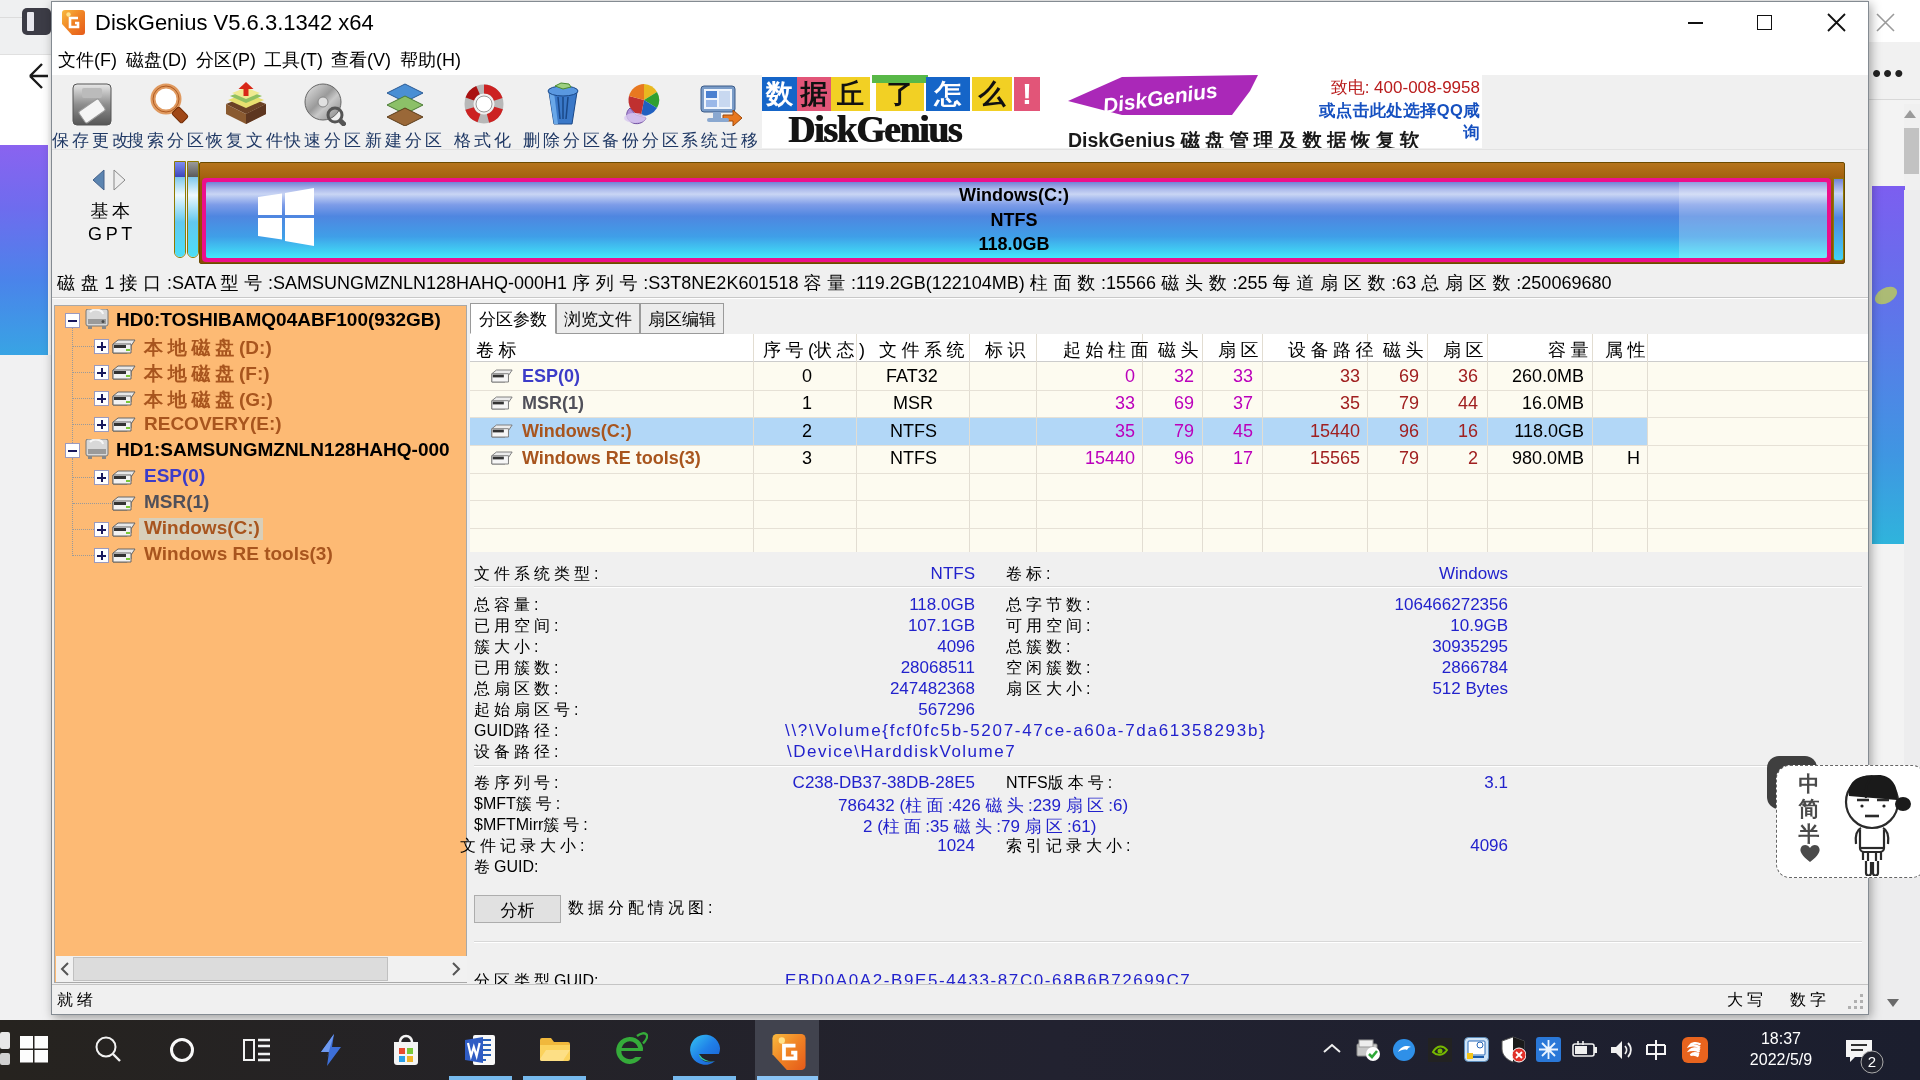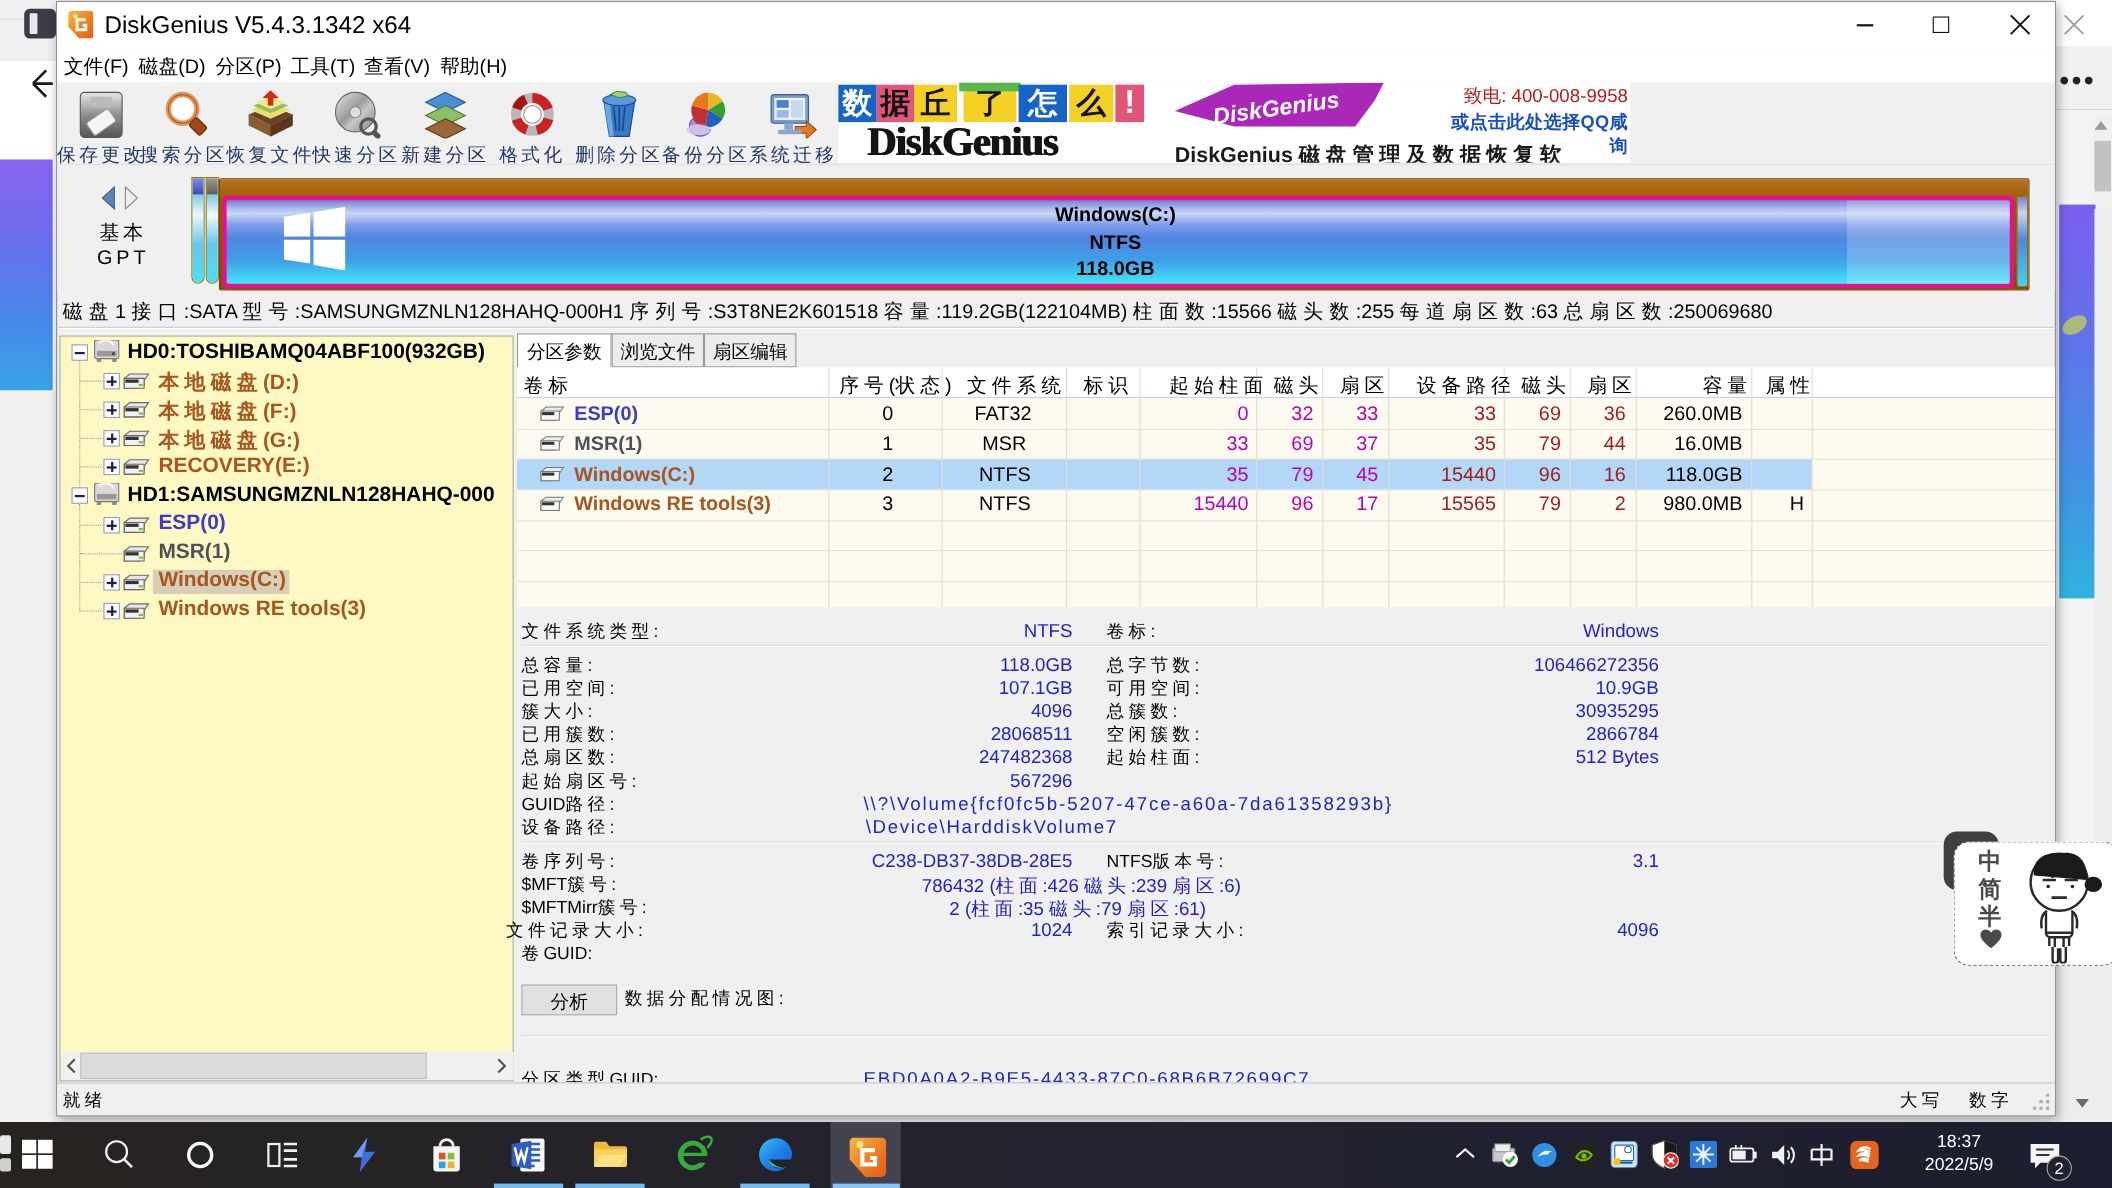--- a/index.html
+++ b/index.html
@@ -62,21 +62,21 @@
 #sb{left:52px;top:984px;width:1816px;height:29px;background:#f0f0f0;border-top:1px solid #c4c4c4;z-index:5}
 .sbt{position:absolute;top:990px;font-size:16px;color:#000;z-index:6}
 .sbd{position:absolute;top:988px;width:1px;height:20px;background:#d0d0d0}
 
 #tk{left:0;top:1020px;width:1920px;height:60px;background:linear-gradient(90deg,#26231f 0%,#222230 55%,#1b1e2e 100%)}
 .ti{position:absolute;top:1032px;width:36px;height:36px}
 .tun{position:absolute;top:1076px;height:4px;background:#76b9ed}
 #dgh{left:755px;top:1020px;width:64px;height:60px;background:#41434e}
 #clk{left:1741px;top:1028px;width:80px;color:#fff;font-size:16px;text-align:center;line-height:21px}
 
-#tp{left:54px;top:305px;width:413px;height:678px;background:#fef9c3;border:1px solid #a8a8a8}
+#tp{left:54px;top:305px;width:413px;height:678px;background:#fdba74;border:1px solid #a8a8a8}
 .tr{position:absolute;font-weight:bold;font-size:19px;white-space:nowrap}
 .pm{position:absolute;width:15px;height:15px;background:#fff;border:1px solid #9a9abf}
 .pm i{position:absolute;left:2px;top:6px;width:9px;height:1.6px;background:#1a1a5e}
 .pm b{position:absolute;left:6px;top:2px;width:1.6px;height:9px;background:#1a1a5e}
 .hd,.pt{position:absolute}
 .tab{position:absolute;top:303px;height:31px;font-size:17px;color:#000;border:1px solid #9a9a9a;background:#ececec;padding-top:4px;text-align:center}
 #tabA{left:470px;width:86px;background:#fff;border-bottom:1px solid #fff;z-index:2}
 #tabB{left:556px;width:84px}#tabC{left:640px;width:84px}
 #thdr{left:470px;top:334px;width:1398px;height:28px;background:#fff;border-bottom:1px solid #ccc}
 .th{position:absolute;top:338px;font-size:18px;color:#000}
@@ -140,21 +140,21 @@
         <linearGradient id="og" x1="0" y1="0" x2="1" y2="1">
           <stop offset="0" stop-color="#f7b93e"></stop>
           <stop offset=".5" stop-color="#f08224"></stop>
           <stop offset="1" stop-color="#e55a1a"></stop>
         </linearGradient>
       </defs>
  <path d="M3 0 h17 a3 3 0 0 1 3 3 v19 a3 3 0 0 1 -3 3 h-10 L0 14 V3 a3 3 0 0 1 3-3 z" fill="url(#og)"></path>
  <circle cx="6.5" cy="4.5" r="2.2" fill="#ffe28a"></circle>
  <path d="M16 8 h-8 v9 h8 v-4 h-3" stroke="#fff" stroke-width="2.6" fill="none"></path>
 </svg>
-<div class="a" id="ttl-txt">DiskGenius V5.4.3.1342 x64</div>
+<div class="a" id="ttl-txt">DiskGenius V5.6.3.1342 x64</div>
 <div class="a" id="mn"></div>
 <span class="mi" style="left:58px">文件(F)</span>
 <span class="mi" style="left:126px">磁盘(D)</span>
 <span class="mi" style="left:196px">分区(P)</span>
 <span class="mi" style="left:264px">工具(T)</span>
 <span class="mi" style="left:331px">查看(V)</span>
 <span class="mi" style="left:400px">帮助(H)</span>
 <div class="a" id="cap-min"></div>
     <div class="a" id="cap-max"></div>
 <svg class="a" style="left:1827px;top:13px" width="19" height="19">
@@ -552,21 +552,21 @@
 <span class="dl cj" style="left:474px;top:637px">簇大小:</span>
 <span class="dv dvr" style="left:675px;top:637px;width:300px">4096</span>
 <span class="dl cj" style="left:1006px;top:637px">总簇数:</span>
 <span class="dv dvr" style="left:1208px;top:637px;width:300px">30935295</span>
 <span class="dl cj" style="left:474px;top:658px">已用簇数:</span>
 <span class="dv dvr" style="left:675px;top:658px;width:300px">28068511</span>
 <span class="dl cj" style="left:1006px;top:658px">空闲簇数:</span>
 <span class="dv dvr" style="left:1208px;top:658px;width:300px">2866784</span>
 <span class="dl cj" style="left:474px;top:679px">总扇区数:</span>
 <span class="dv dvr" style="left:675px;top:679px;width:300px">247482368</span>
-<span class="dl cj" style="left:1006px;top:679px">起始柱面:</span>
+<span class="dl cj" style="left:1006px;top:679px">扇区大小:</span>
 <span class="dv dvr" style="left:1208px;top:679px;width:300px">512 Bytes</span>
 <span class="dl cj" style="left:474px;top:700px">起始扇区号:</span>
 <span class="dv dvr" style="left:675px;top:700px;width:300px">567296</span>
 <span class="dl" style="left:474px;top:721px">GUID<span class="cj">路径</span>:</span>
 <span class="dv" style="left:785px;top:721px;letter-spacing:1.7px">\\?\Volume{fcf0fc5b-5207-47ce-a60a-7da61358293b}</span>
 <span class="dl cj" style="left:474px;top:742px">设备路径:</span>
 <span class="dv" style="left:787px;top:742px;letter-spacing:1.5px">\Device\HarddiskVolume7</span>
 <div class="etch" style="left:474px;top:765px;width:1388px"></div>
 <span class="dl cj" style="left:474px;top:773px">卷序列号:</span>
 <span class="dv dvr" style="left:675px;top:773px;width:300px">C238-DB37-38DB-28E5</span>

